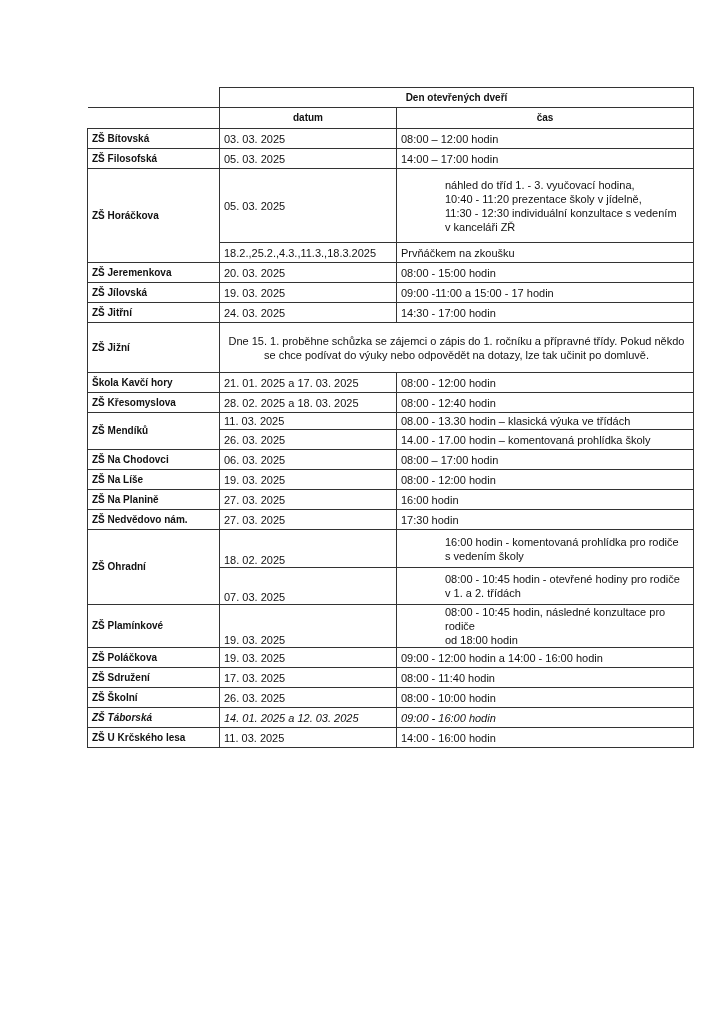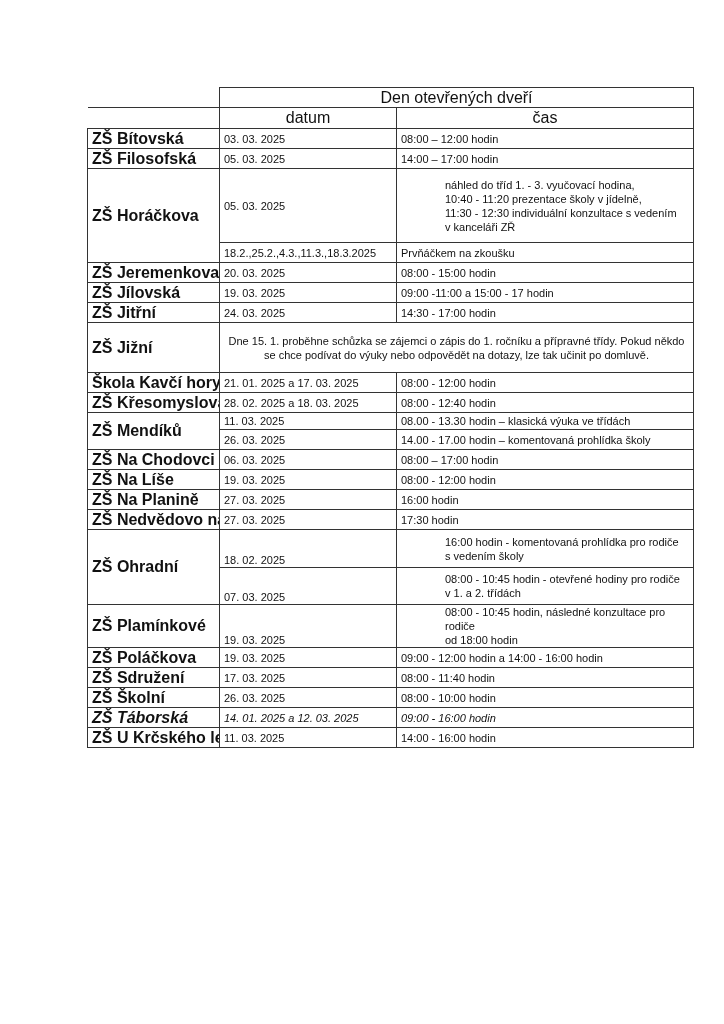--- a/index.html
+++ b/index.html
@@ -2,22 +2,22 @@
 <html><head>
 <meta charset="utf-8">
 <style>
   html, body { margin:0; padding:0; background:#ffffff; }
   body { width:724px; height:1024px; position:relative; overflow:hidden;
          font-family:"Liberation Sans", "DejaVu Sans", sans-serif; color:#111; }
   table { position:absolute; left:87px; top:87px; border-collapse:collapse;
           table-layout:fixed; width:606px; font-size:11px; }
   td, th { border:1.2px solid #333; padding:0 4px; line-height:14px; vertical-align:middle;
            overflow:hidden; white-space:nowrap; }
-  th { font-weight:normal; text-align:center; font-size:16px; }
-  td.school { font-weight:bold; font-size:16px; }
+  th { font-weight:bold; text-align:center; font-size:10px; }
+  td.school { font-weight:bold; font-size:10px; }
   td.multi { white-space:normal;padding-left:48px; }
   td.bottom { vertical-align:bottom; }
   td.center { text-align:center; white-space:normal; }
   .blank { border:none; border-right:1.2px solid #333; border-bottom:1.2px solid #333; }
   col.c1 { width:132px; } col.c2 { width:177px; } col.c3 { width:297px; }
 </style>
 </head>
 <body>
 
 <table>

